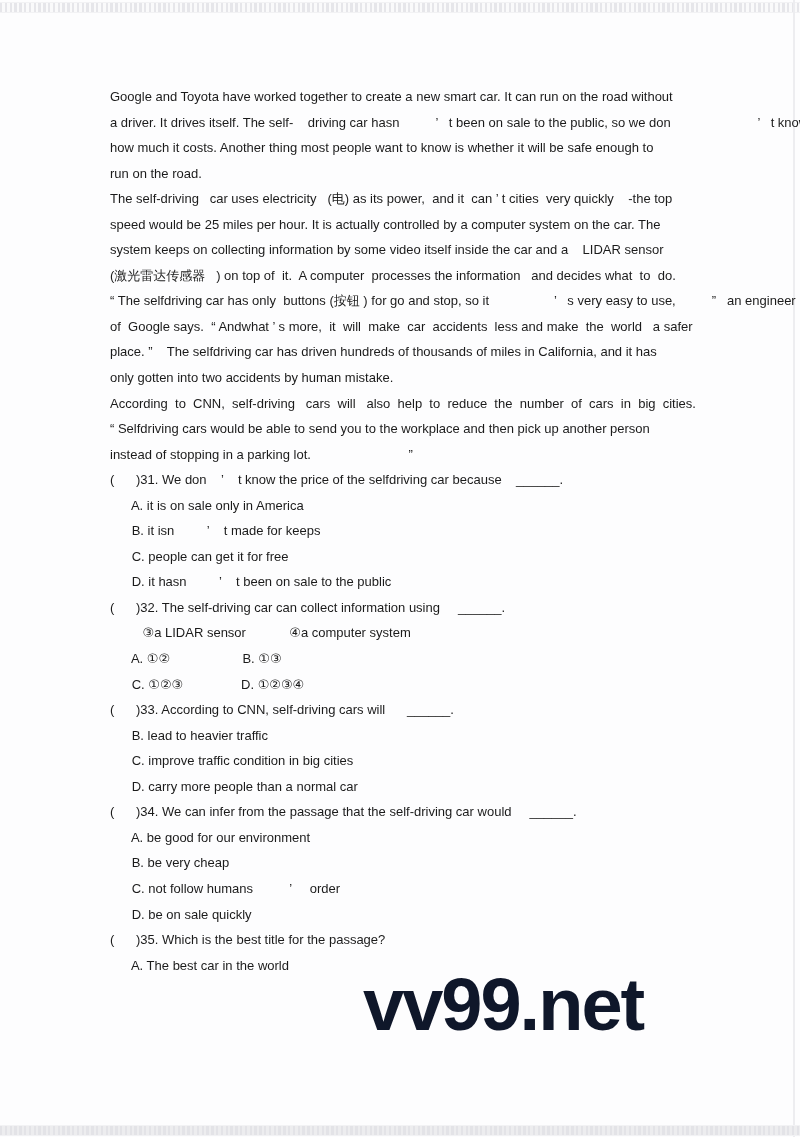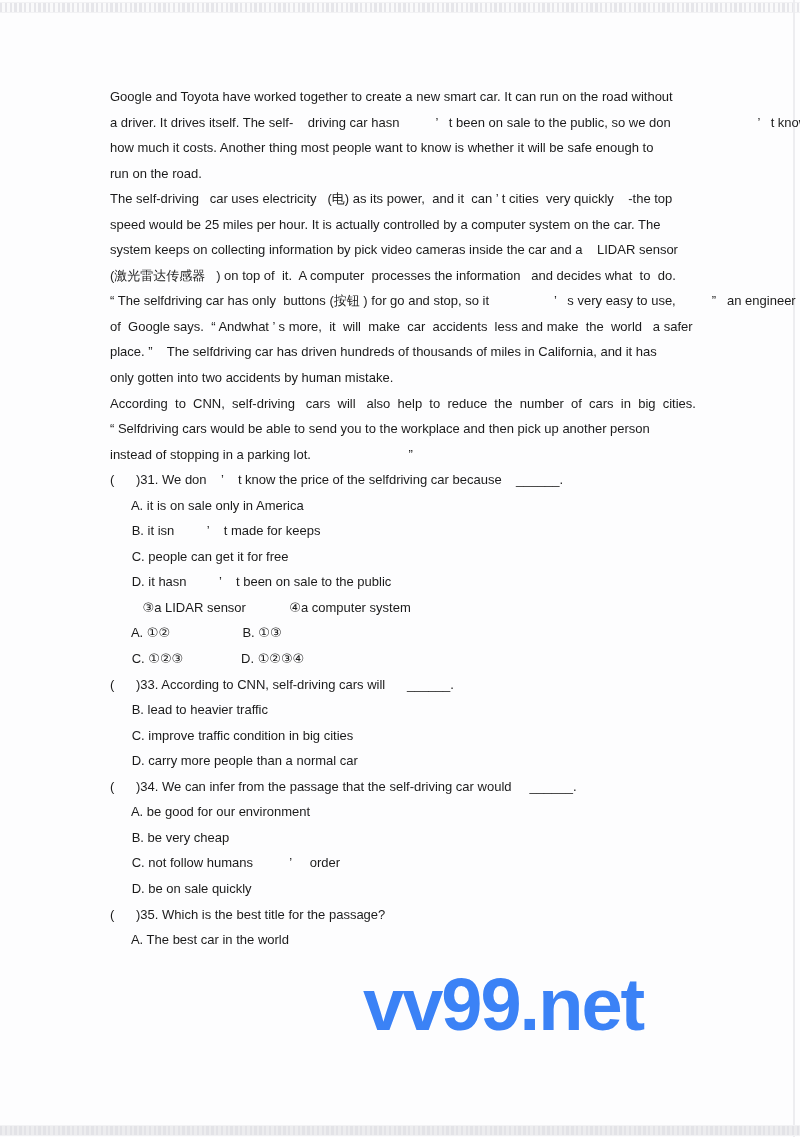--- a/index.html
+++ b/index.html
@@ -34,21 +34,21 @@
     width: 2px;
     background: #ededf0;
   }
   .watermark {
     position: absolute;
     left: 363px;
     top: 962px;
     font-size: 74px;
     font-weight: bold;
     letter-spacing: -2px;
-    color: #3b82f6;
+    color: #0f172a;
     z-index: 0;
     user-select: none;
   }
   .content {
     position: absolute;
     top: 84px;
     left: 110px;
     right: 0;
     z-index: 1;
   }
@@ -68,34 +68,35 @@
   <div class="edge-strip top"></div>
   <div class="watermark">vv99.net</div>
   <div class="content">
     <div>
         <div class="line para">Google and Toyota have worked together to create a new smart car. It can run on the road without</div>
         <div class="line para">a driver. It drives itself. The self-    driving car hasn          ’   t been on sale to the public, so we don                        ’   t know</div>
         <div class="line para">how much it costs. Another thing most people want to know is whether it will be safe enough to</div>
         <div class="line para">run on the road.</div>
         <div class="line para">The self-driving   car uses electricity   (电) as its power,  and it  can ’ t cities  very quickly    -the top</div>
         <div class="line para">speed would be 25 miles per hour. It is actually controlled by a computer system on the car. The</div>
-        <div class="line para">system keeps on collecting information by pick video cameras inside the car and a    LIDAR sensor</div>
+        <div class="line para">system keeps on collecting information by some video itself inside the car and a    LIDAR sensor</div>
         <div class="line para">(激光雷达传感器   ) on top of  it.  A computer  processes the information   and decides what  to  do.</div>
         <div class="line para">“ The selfdriving car has only  buttons (按钮 ) for go and stop, so it                  ’   s very easy to use,          ”   an engineer</div>
         <div class="line para">of  Google says.  “ Andwhat ’ s more,  it  will  make  car  accidents  less and make  the  world   a safer</div>
         <div class="line para">place. ”    The selfdriving car has driven hundreds of thousands of miles in California, and it has</div>
         <div class="line para">only gotten into two accidents by human mistake.</div>
         <div class="line para">According  to  CNN,  self-driving   cars  will   also  help  to  reduce  the  number  of  cars  in  big  cities.</div>
         <div class="line para">“ Selfdriving cars would be able to send you to the workplace and then pick up another person</div>
         <div class="line para">instead of stopping in a parking lot.                           ”</div>
         <div class="line question">(      )31. We don    ’    t know the price of the selfdriving car because    ______.</div>
         <div class="line option">      A. it is on sale only in America</div>
         <div class="line option">      B. it isn         ’    t made for keeps</div>
         <div class="line option">      C. people can get it for free</div>
         <div class="line option">      D. it hasn         ’    t been on sale to the public</div>
+        <div class="line question">(      )32. The self-driving car can collect information using     ______.</div>
         <div class="line suboption">         ③a LIDAR sensor            ④a computer system</div>
         <div class="line option">      A. ①②                    B. ①③</div>
         <div class="line option">      C. ①②③                D. ①②③④</div>
         <div class="line question">(      )33. According to CNN, self-driving cars will      ______.</div>
         <div class="line option">      B. lead to heavier traffic</div>
         <div class="line option">      C. improve traffic condition in big cities</div>
         <div class="line option">      D. carry more people than a normal car</div>
         <div class="line question">(      )34. We can infer from the passage that the self-driving car would     ______.</div>
         <div class="line option">      A. be good for our environment</div>
         <div class="line option">      B. be very cheap</div>

